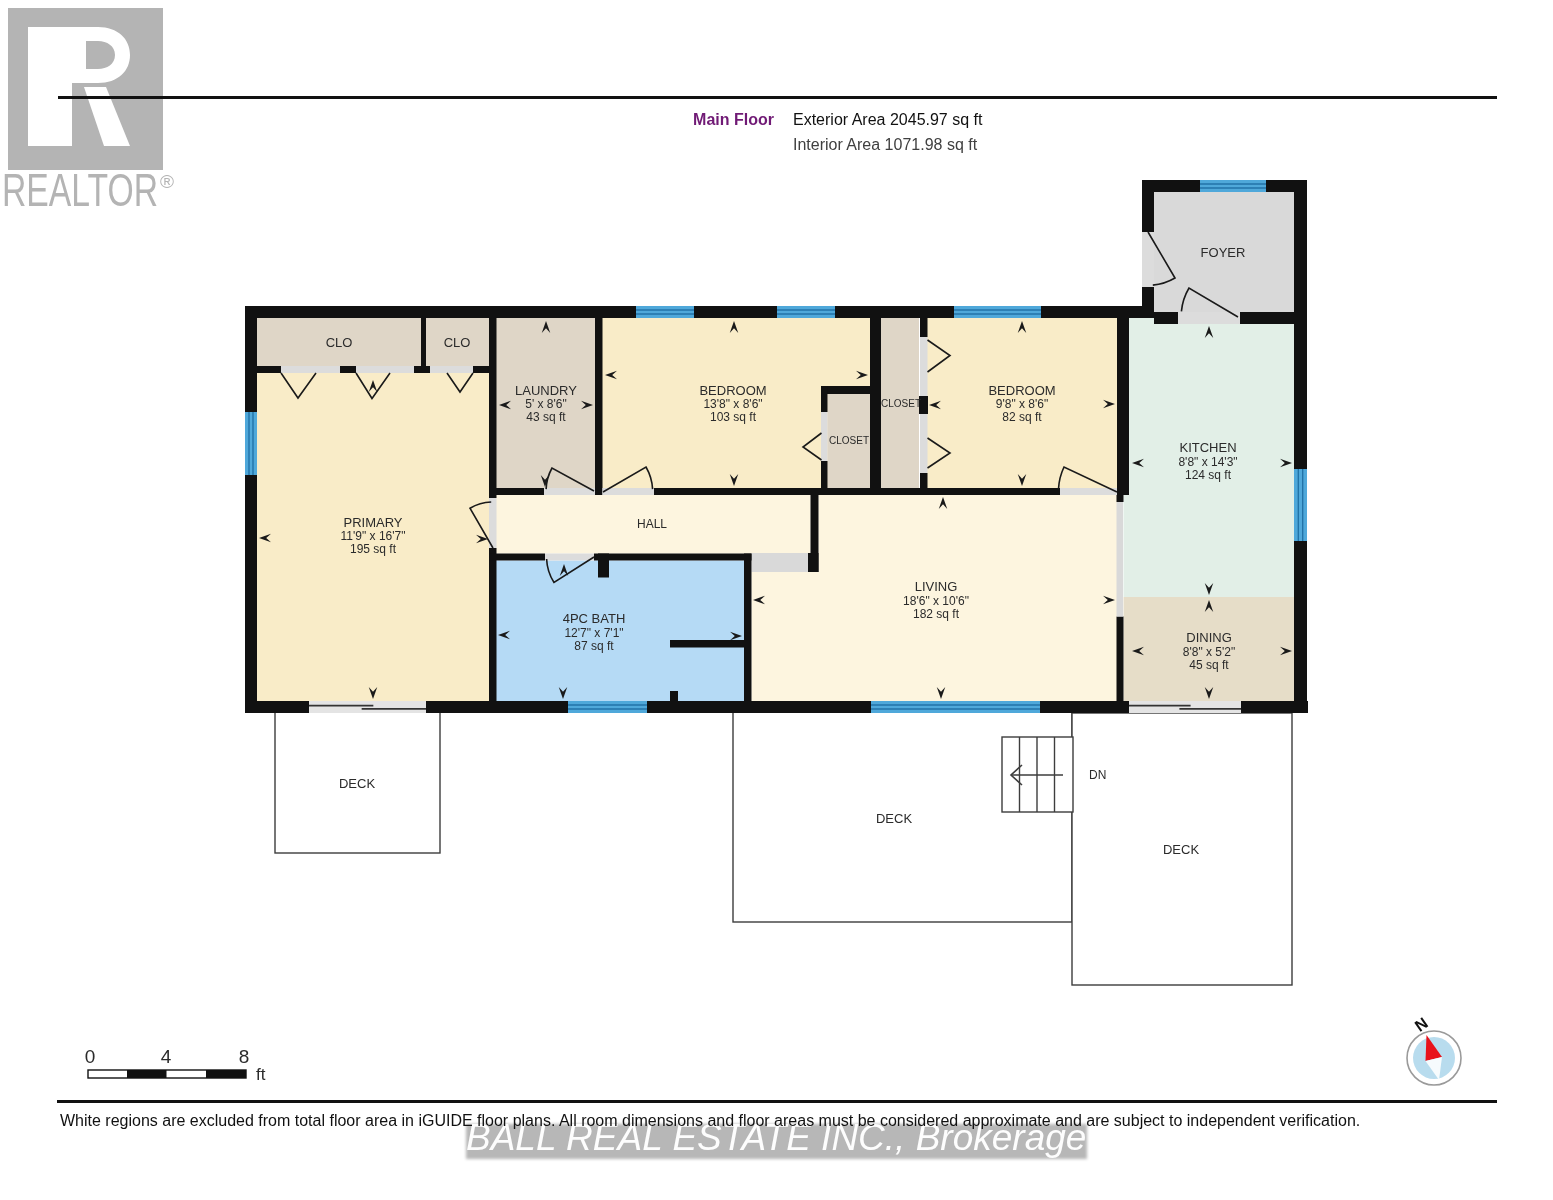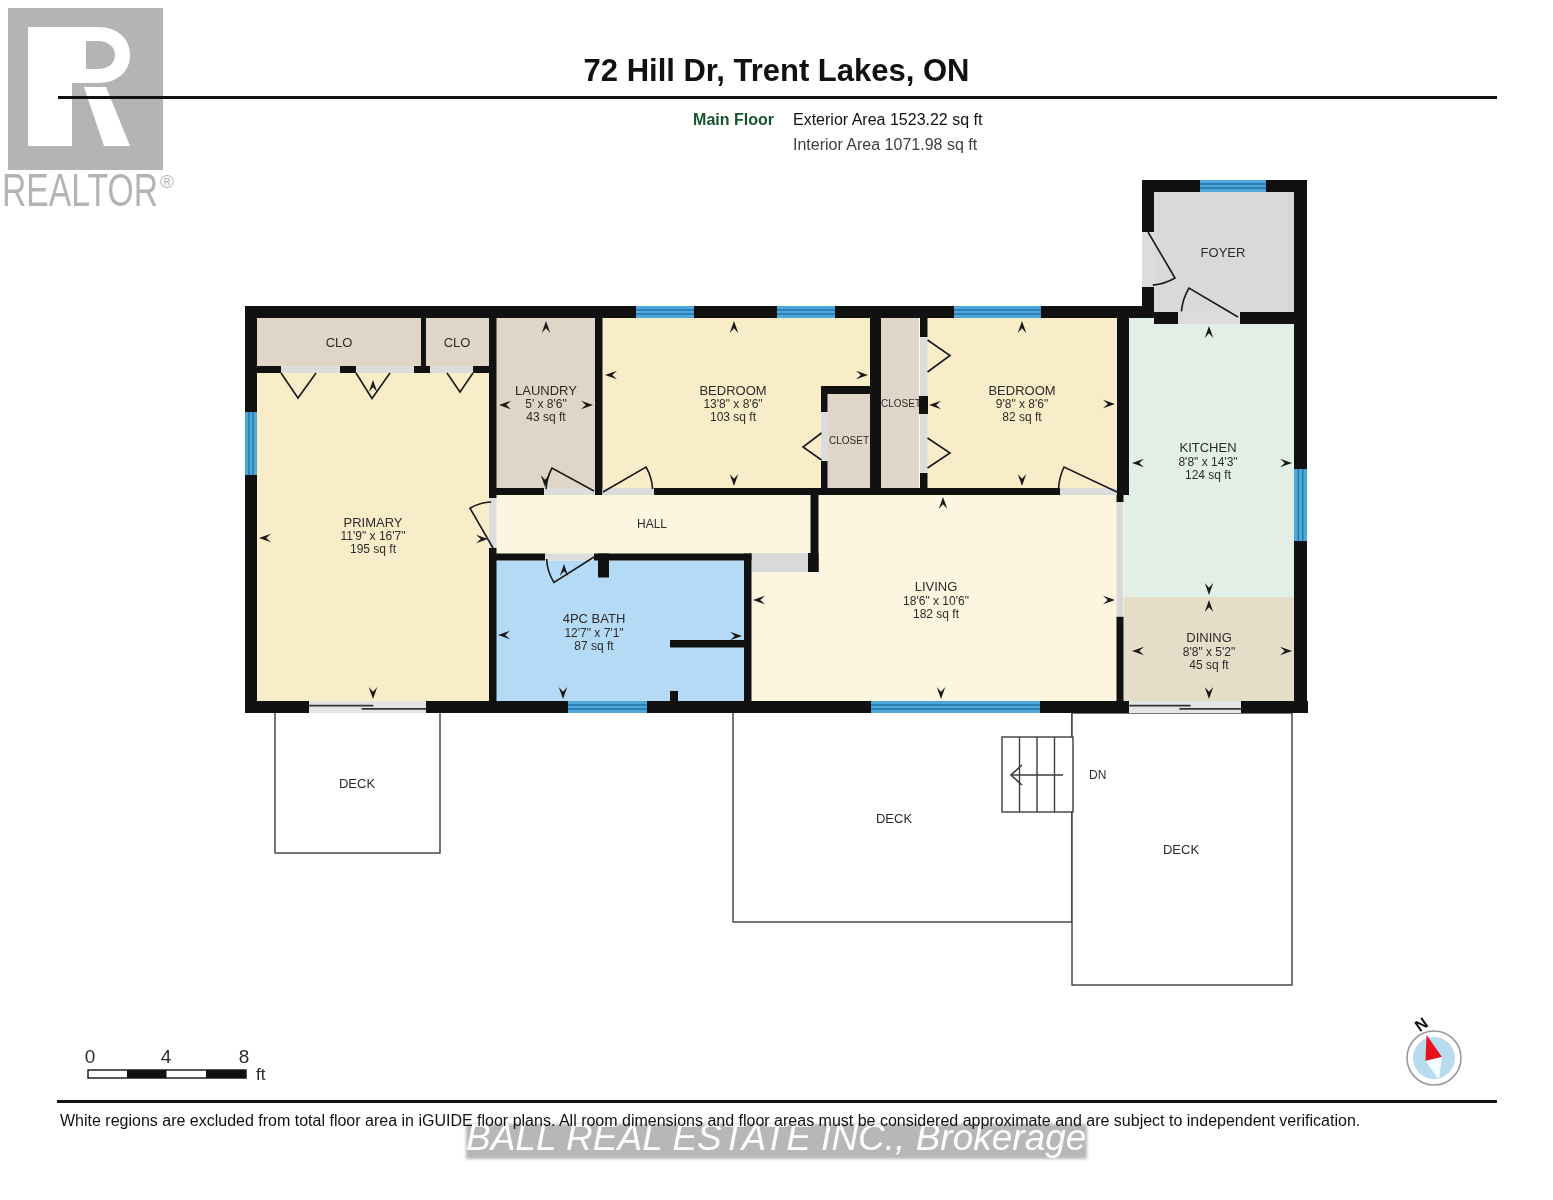--- a/index.html
+++ b/index.html
@@ -15,27 +15,26 @@
 
 <svg class="abs" style="left:0;top:0" width="360" height="220" viewBox="0 0 360 220">
   <rect x="8" y="8" width="155" height="162" fill="#b4b4b4"></rect>
   <path fill="#ffffff" fill-rule="evenodd" d="M28,27 h44 v119 h-44 z"></path>
   <path fill="#ffffff" fill-rule="evenodd" d="M72,27 h26 c20,0 32,12 32,28 c0,16 -12,28 -32,28 h-26 z M86,41 v28 h12 c9,0 17,-5 17,-14 c0,-9 -8,-14 -17,-14 z"></path>
   <path fill="#ffffff" d="M84,87 l22,0 l24,59 l-26,0 z"></path>
   <text x="2" y="206" font-size="46" fill="#b4b4b4" textLength="156" lengthAdjust="spacingAndGlyphs">REALTOR</text>
   <text x="160" y="188" font-size="19" fill="#b4b4b4">®</text>
 </svg>
 
-<div class="abs" style="left:0;top:55px;width:1553px;text-align:center;font-size:31px;font-weight:bold;color:#111;">72 Hill Dr, Trent Lakes, ON</div>
 
 <div class="abs" style="left:58px;top:96px;width:1439px;height:3px;background:#111;"></div>
 
-<div class="abs" style="left:574px;top:112px;width:200px;text-align:right;font-size:16px;font-weight:bold;color:#14532d;">Main Floor</div>
-
-<div class="abs" style="left:793px;top:112px;font-size:16px;color:#111;">Exterior Area 1523.22 sq ft</div>
+<div class="abs" style="left:574px;top:112px;width:200px;text-align:right;font-size:16px;font-weight:bold;color:#701a75;">Main Floor</div>
+
+<div class="abs" style="left:793px;top:112px;font-size:16px;color:#111;">Exterior Area 2045.97 sq ft</div>
 
 <div class="abs" style="left:793px;top:137px;font-size:16px;color:#404040;">Interior Area 1071.98 sq ft</div>
 
 <svg id="plan" class="abs" style="left:0;top:0" width="1553" height="1200" viewBox="0 0 1553 1200">
 
 <rect x="257" y="366" width="232" height="335" fill="#f9ecc8"></rect>
 
 <rect x="257" y="318" width="164" height="48" fill="#dfd6c7"></rect>
 
 <rect x="426" y="318" width="63" height="48" fill="#dfd6c7"></rect>

